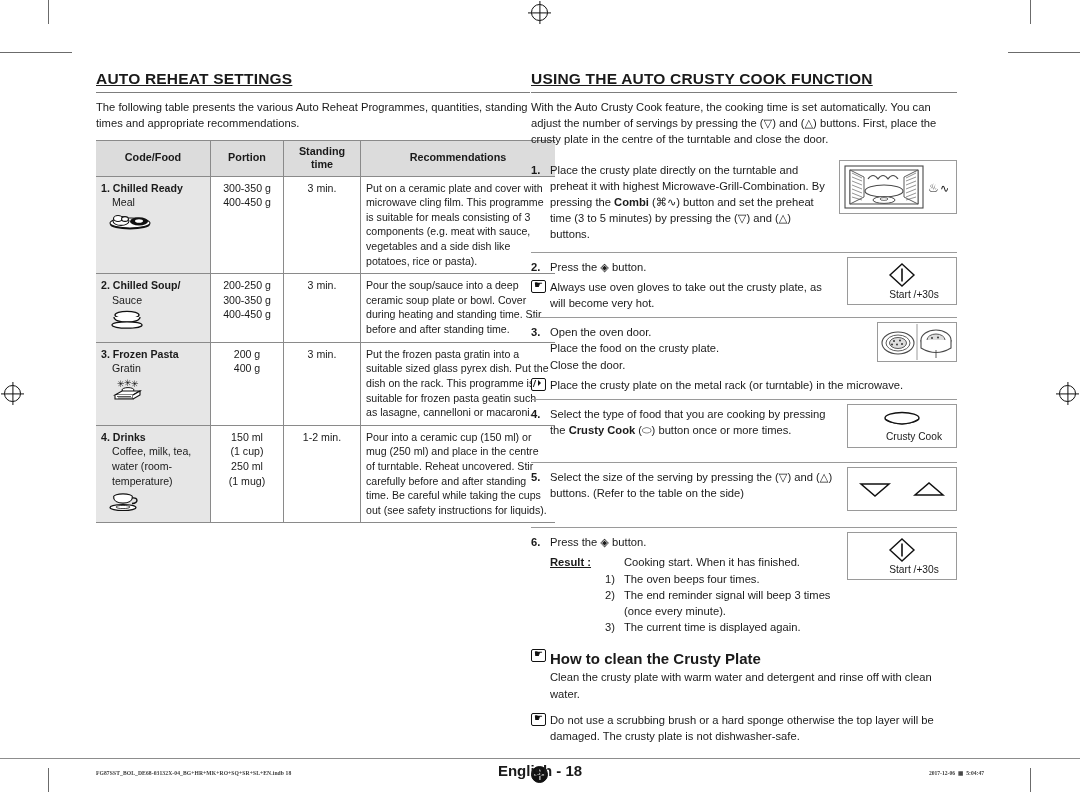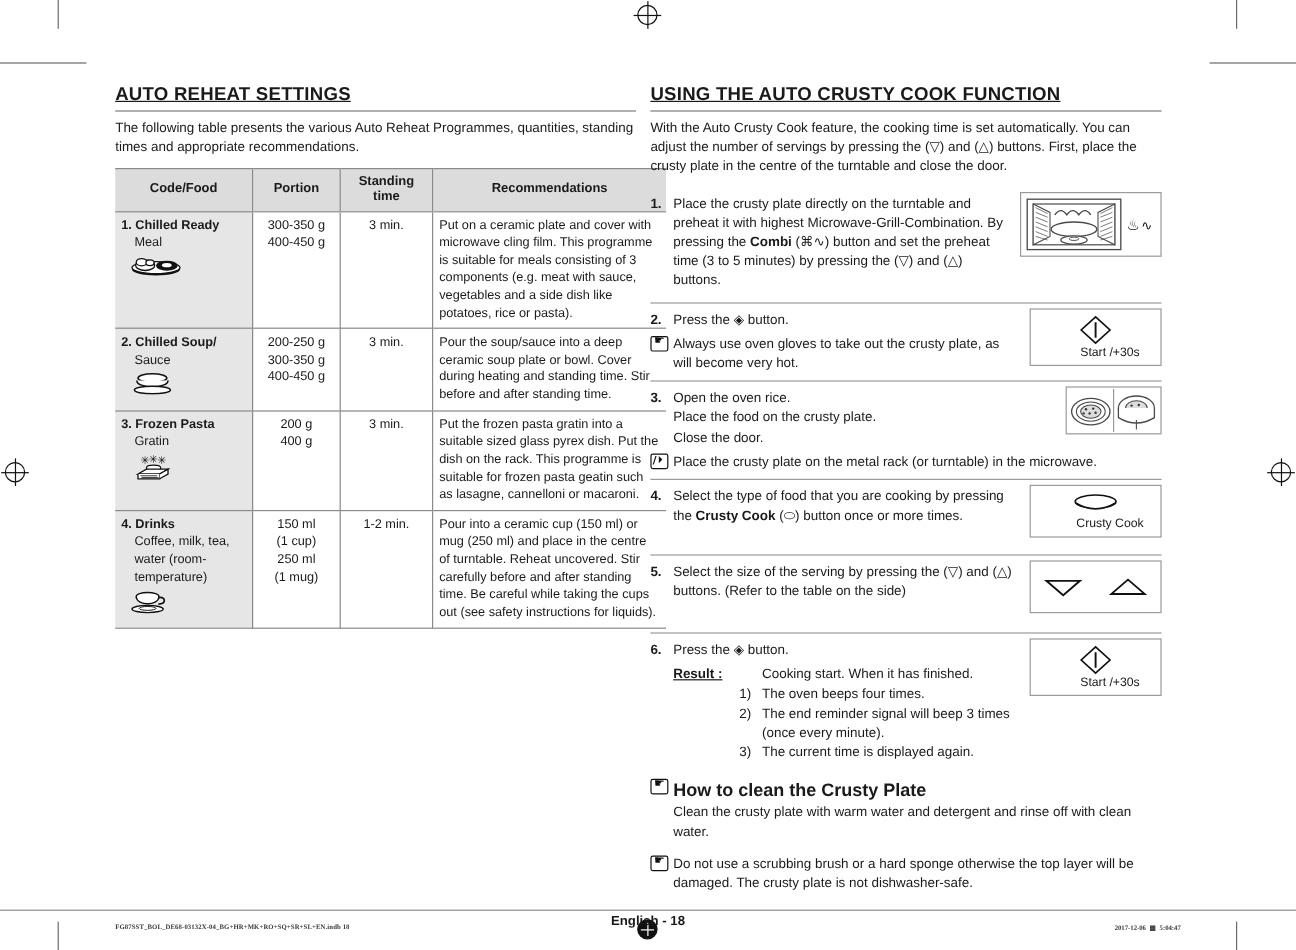--- a/index.html
+++ b/index.html
@@ -34,21 +34,21 @@
   .reg.filled::before { background:#fff; left:50%; top:2px; bottom:2px; }
   .reg.filled::after  { background:#fff; top:50%; left:2px; right:2px; }
 
   
   .page {
     position: absolute;
     left: 96px; top: 70px;
     width: 888px; height: 660px;
   }
   .col-left  { position: absolute; left: 0;   top: 0; width: 434px; }
-  .col-right { position: absolute; left: 446px; top: 0; width: 426px; }
+  .col-right { position: absolute; left: 435px; top: 0; width: 426px; }
 
   h1.sec-title {
     font-size: 15.5px;
     font-weight: bold;
     letter-spacing: .2px;
     margin: 0 0 4px 0;
     padding: 0 0 4px 0;
     border-bottom: 1.4px solid #7d7d7d;
     line-height: 1.15;
     text-decoration: underline;
@@ -208,21 +208,21 @@
     position: absolute; left: 55px;
   }
 
   .clean-title { font-weight: bold; font-size: 15px; }
 
   .pagefoot {
     position: absolute;
     left: 0; right: 0;
     top: 692px;
     text-align: center;
-    font-size: 11px;
+    font-size: 15px;
     font-weight: bold;
   }
 
   
   .printbar {
     position: absolute;
     left: 0; right: 0; top: 758px;
     height: 34px;
     border-top: 1px solid #8d8d8d;
   }
@@ -413,21 +413,21 @@
           <line x1="15" y1="6.5" x2="15" y2="19.5" stroke="#111" stroke-width="1.6"></line>
         </svg>
         <div class="cap">Start /+30s</div>
       </div>
     </div>
 
     <div class="step-row" style="min-height:66px;">
       <div class="step-body">
         <span class="step-num">3.</span>
         <span class="step-txt">
-          <span>Open the oven rice.</span><br>
+          <span>Open the oven door.</span><br>
           <span>Place the food on the crusty plate.</span><br>
           <span>Close the door.</span>
         </span>
       </div>
       <div class="illus" style="top:4px; width:80px; height:40px; flex-direction:row;">
         <svg width="76" height="36" viewBox="0 0 76 36">
           <line x1="38" y1="0" x2="38" y2="36" stroke="#9a9a9a" stroke-width="1"></line>
           <ellipse cx="19" cy="19" rx="16" ry="11" fill="#fff" stroke="#4a4a4a" stroke-width="1.1"></ellipse>
           <ellipse cx="19" cy="19" rx="12" ry="8" fill="#fff" stroke="#4a4a4a" stroke-width=".9"></ellipse>
           <ellipse cx="19" cy="19" rx="8.5" ry="5.5" fill="#ddd" stroke="#4a4a4a" stroke-width=".9"></ellipse>

